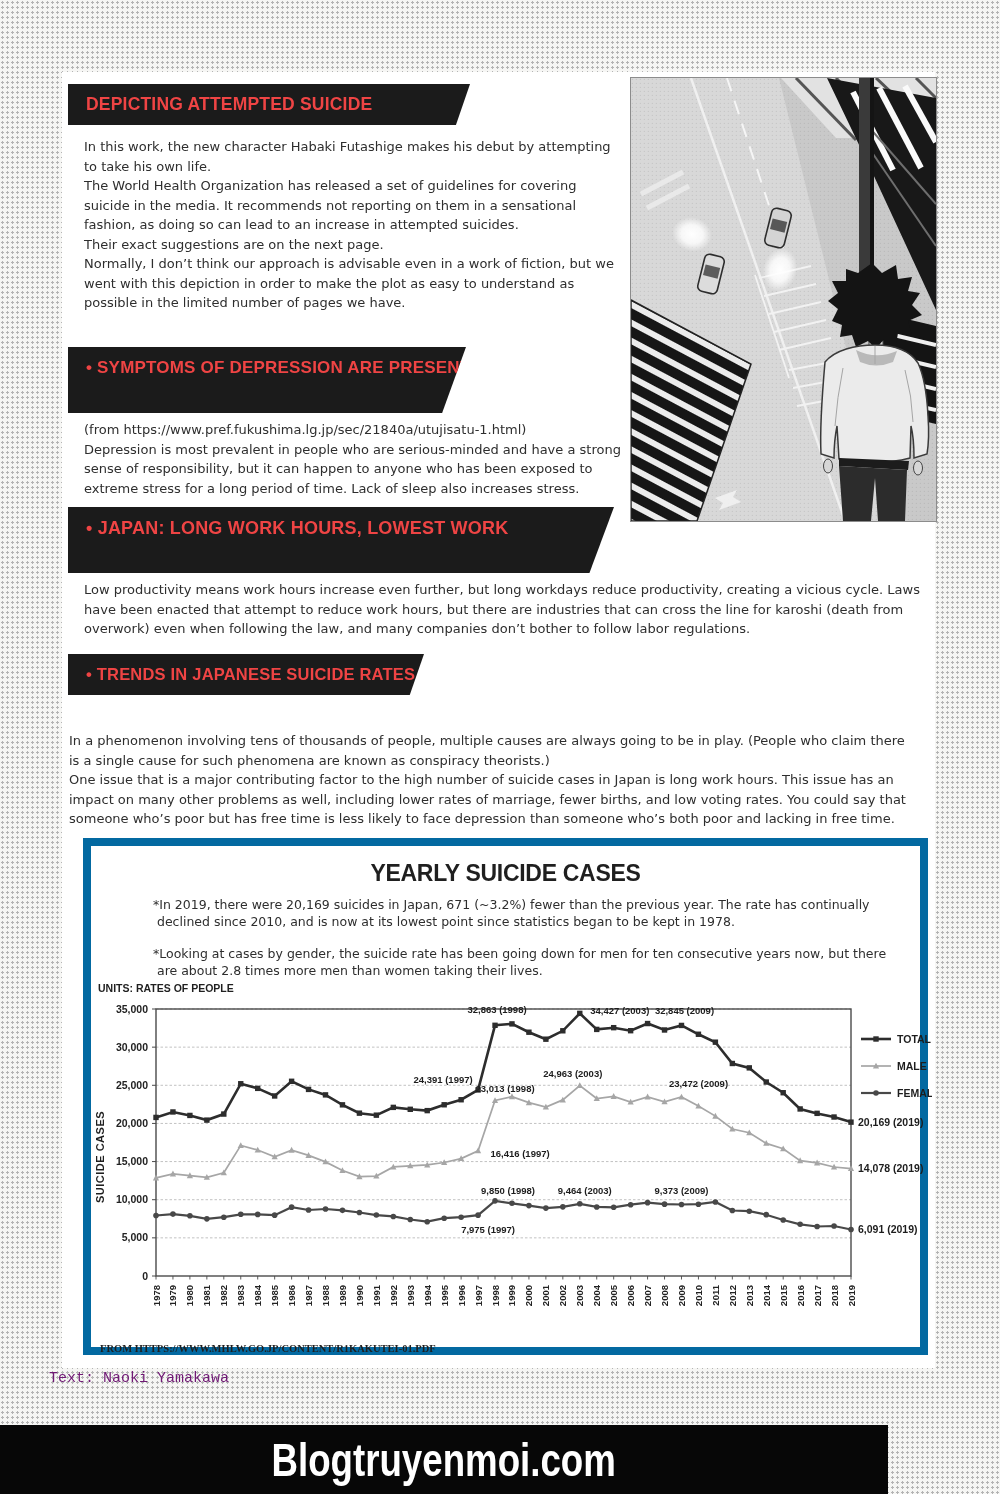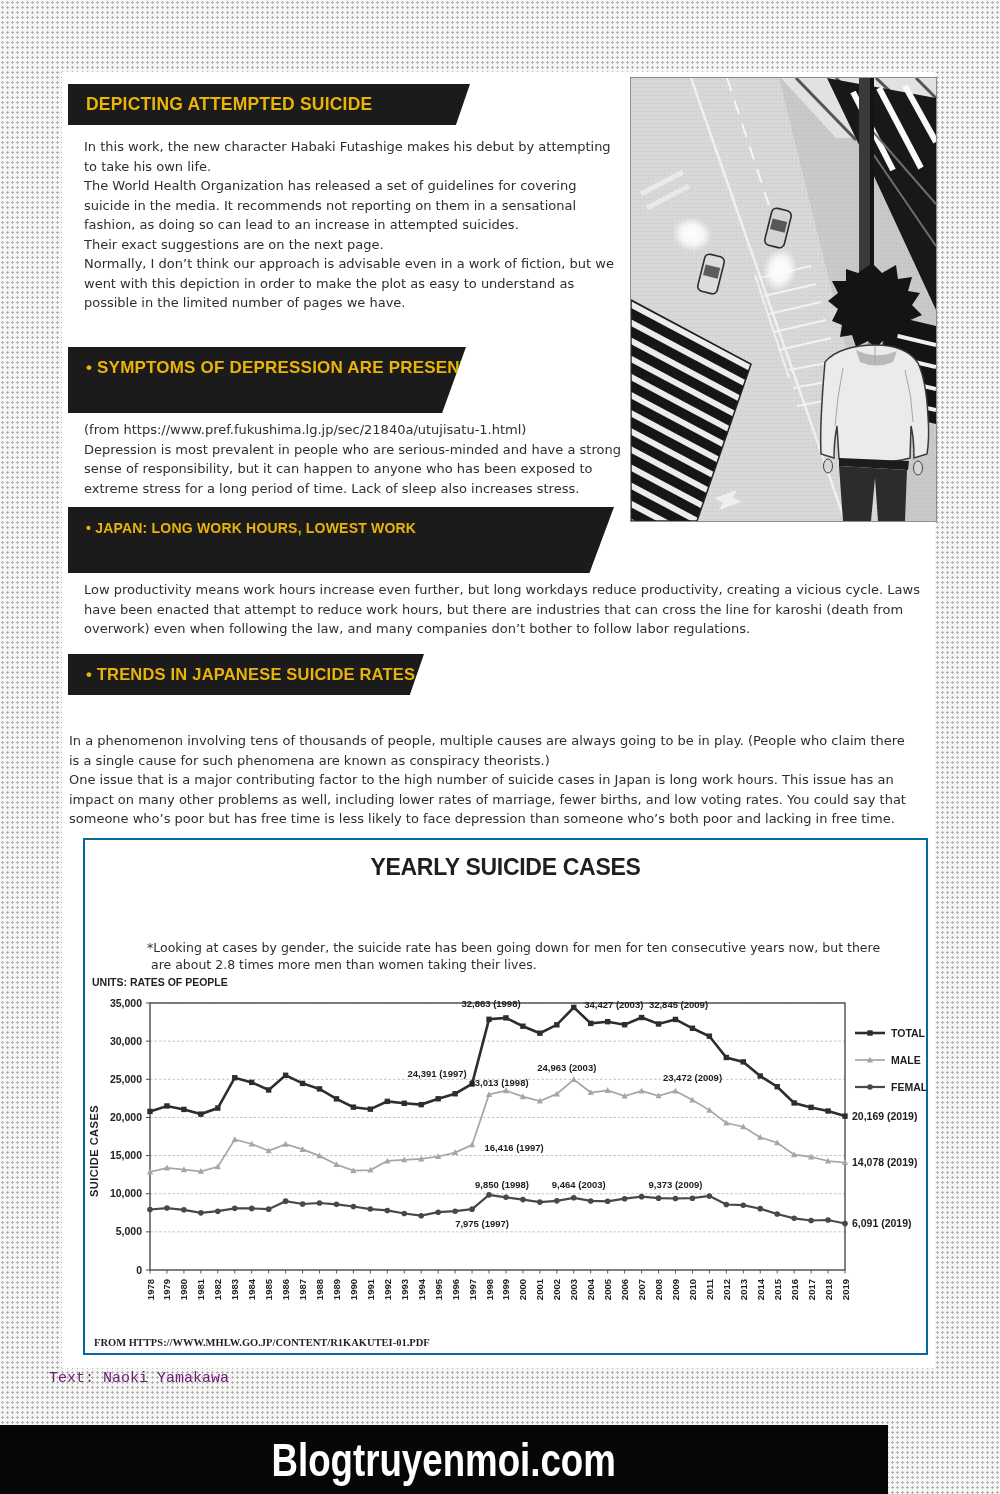--- a/index.html
+++ b/index.html
@@ -2,29 +2,29 @@
 <html><head>
 <meta charset="utf-8">
 <style>
   html,body{margin:0;padding:0;}
   body{width:1000px;height:1494px;position:relative;background:#f6f6f4;
        font-family:"DejaVu Sans",sans-serif;color:#2b2b2b;overflow:hidden;}
   .halftone{position:absolute;inset:0;
        background-image:radial-gradient(#b4b4b4 1px,rgba(0,0,0,0) 1.15px);
        background-size:5px 5px;}
   .white-panel{position:absolute;left:62px;top:72px;width:873px;height:1296px;background:#ffffff;}
-  .banner{position:absolute;background:#1b1b1b;color:#eab308;
+  .banner{position:absolute;background:#1b1b1b;color:#ef4444;
        font-family:"Liberation Sans",sans-serif;font-weight:bold;letter-spacing:.2px;}
   .banner .ln{padding-left:18px;white-space:nowrap;}
   .banner .ln2{padding-left:32px;margin-top:30px;}
   .para{position:absolute;font-size:13px;line-height:19.5px;white-space:pre-wrap;color:#2e2e2e;}
   .panel-wrap{position:absolute;left:630px;top:77px;width:305px;height:443px;border:1px solid #8c8c8c;background:#c9c9c9;}
   .panel-wrap svg{display:block;width:305px;height:443px;}
   
-  .chart-box{position:absolute;left:83px;top:838px;width:845px;height:517px;background:#fff;border:2px solid #0369a1;box-sizing:border-box;}
+  .chart-box{position:absolute;left:83px;top:838px;width:845px;height:517px;background:#fff;border:8px solid #0369a1;box-sizing:border-box;}
   .chart-title{position:absolute;left:0;right:0;top:14px;text-align:center;
        font-family:"Liberation Sans",sans-serif;font-weight:bold;font-size:23px;letter-spacing:-.3px;color:#1f1f1f;}
   .chart-note{position:absolute;left:62px;width:775px;font-size:12.5px;line-height:17px;white-space:pre-wrap;color:#2e2e2e;}
   .units-label{position:absolute;left:7px;top:136px;font-family:"Liberation Sans",sans-serif;font-weight:bold;font-size:10.5px;color:#1f1f1f;}
   .yaxis-label{position:absolute;left:3px;top:226px;height:170px;
        writing-mode:vertical-rl;transform:rotate(180deg);text-align:center;
        font-family:"Liberation Sans",sans-serif;font-weight:bold;font-size:11px;letter-spacing:.5px;color:#1f1f1f;}
   .chart-svg{position:absolute;left:0;top:150px;}
   .src-left{position:absolute;left:9px;top:497px;font-family:Liberation Serif, serif;font-weight:bold;font-size:10.5px;color:#1f1f1f;}
   .src-right{position:absolute;right:10px;top:481px;text-align:right;
@@ -151,33 +151,35 @@
 </div>
 
 <div class="banner" style="left:68px;top:347px;width:398px;height:66px;clip-path:polygon(0 0,100% 0,94% 100%,0 100%);">
   <div class="ln" style="font-size:17px;line-height:26px;padding-top:8px;">• SYMPTOMS OF DEPRESSION ARE PRESENT</div>
   <div class="ln ln2" style="font-size:17px;line-height:26px;">IN 70% OF SUICIDES</div>
 </div>
 <div class="para" style="left:84px;top:420px;width:540px;">(from https://www.pref.fukushima.lg.jp/sec/21840a/utujisatu-1.html)
 Depression is most prevalent in people who are serious-minded and have a strong sense of responsibility, but it can happen to anyone who has been exposed to extreme stress for a long period of time. Lack of sleep also increases stress.</div>
 
 <div class="banner" style="left:68px;top:507px;width:546px;height:66px;clip-path:polygon(0 0,100% 0,95.5% 100%,0 100%);">
-  <div class="ln" style="font-size:14px;line-height:26px;padding-top:8px;">• JAPAN: LONG WORK HOURS, LOWEST WORK</div>
+  <div class="ln" style="font-size:18px;line-height:26px;padding-top:8px;">• JAPAN: LONG WORK HOURS, LOWEST WORK</div>
   <div class="ln ln2" style="font-size:17px;line-height:26px;">PRODUCTIVITY RATE AMONG DEVELOPED NATIONS</div>
 </div>
 <div class="para" style="left:84px;top:580px;width:850px;">Low productivity means work hours increase even further, but long workdays reduce productivity, creating a vicious cycle. Laws have been enacted that attempt to reduce work hours, but there are industries that can cross the line for karoshi (death from overwork) even when following the law, and many companies don’t bother to follow labor regulations.</div>
 
 <div class="banner" style="left:68px;top:654px;width:356px;height:41px;clip-path:polygon(0 0,100% 0,96% 100%,0 100%);">
   <div class="ln" style="font-size:16.5px;line-height:41px;">• TRENDS IN JAPANESE SUICIDE RATES</div>
 </div>
 <div class="para" style="left:69px;top:703px;width:850px;margin-top:28px;">In a phenomenon involving tens of thousands of people, multiple causes are always going to be in play. (People who claim there is a single cause for such phenomena are known as conspiracy theorists.)
 One issue that is a major contributing factor to the high number of suicide cases in Japan is long work hours. This issue has an impact on many other problems as well, including lower rates of marriage, fewer births, and low voting rates. You could say that someone who’s poor but has free time is less likely to face depression than someone who’s both poor and lacking in free time.</div>
 
 <div class="chart-box">
   <div class="chart-title">YEARLY SUICIDE CASES</div>
+  <div class="chart-note" style="top:50px;">*In 2019, there were 20,169 suicides in Japan, 671 (~3.2%) fewer than the previous year. The rate has continually
+ declined since 2010, and is now at its lowest point since statistics began to be kept in 1978.</div>
   <div class="chart-note" style="top:99px;">*Looking at cases by gender, the suicide rate has been going down for men for ten consecutive years now, but there
  are about 2.8 times more men than women taking their lives.</div>
   <div class="units-label">UNITS: RATES OF PEOPLE</div>
   <div class="yaxis-label">SUICIDE CASES</div>
   <svg class="chart-svg" id="chart-svg" width="841" height="330" viewBox="0 0 841 330">
       <line x1="61" y1="280" x2="65" y2="280" stroke="#4a4a4a" stroke-width="1"></line>
       <text class="ct-ylab" x="57" y="283.5" text-anchor="end">0</text>
       <line x1="65" y1="241.85714285714286" x2="760" y2="241.85714285714286" stroke="#c2c2c2" stroke-width="1" stroke-dasharray="2.5,2"></line>
       <line x1="61" y1="241.85714285714286" x2="65" y2="241.85714285714286" stroke="#4a4a4a" stroke-width="1"></line>
       <text class="ct-ylab" x="57" y="245.35714285714286" text-anchor="end">5,000</text>

